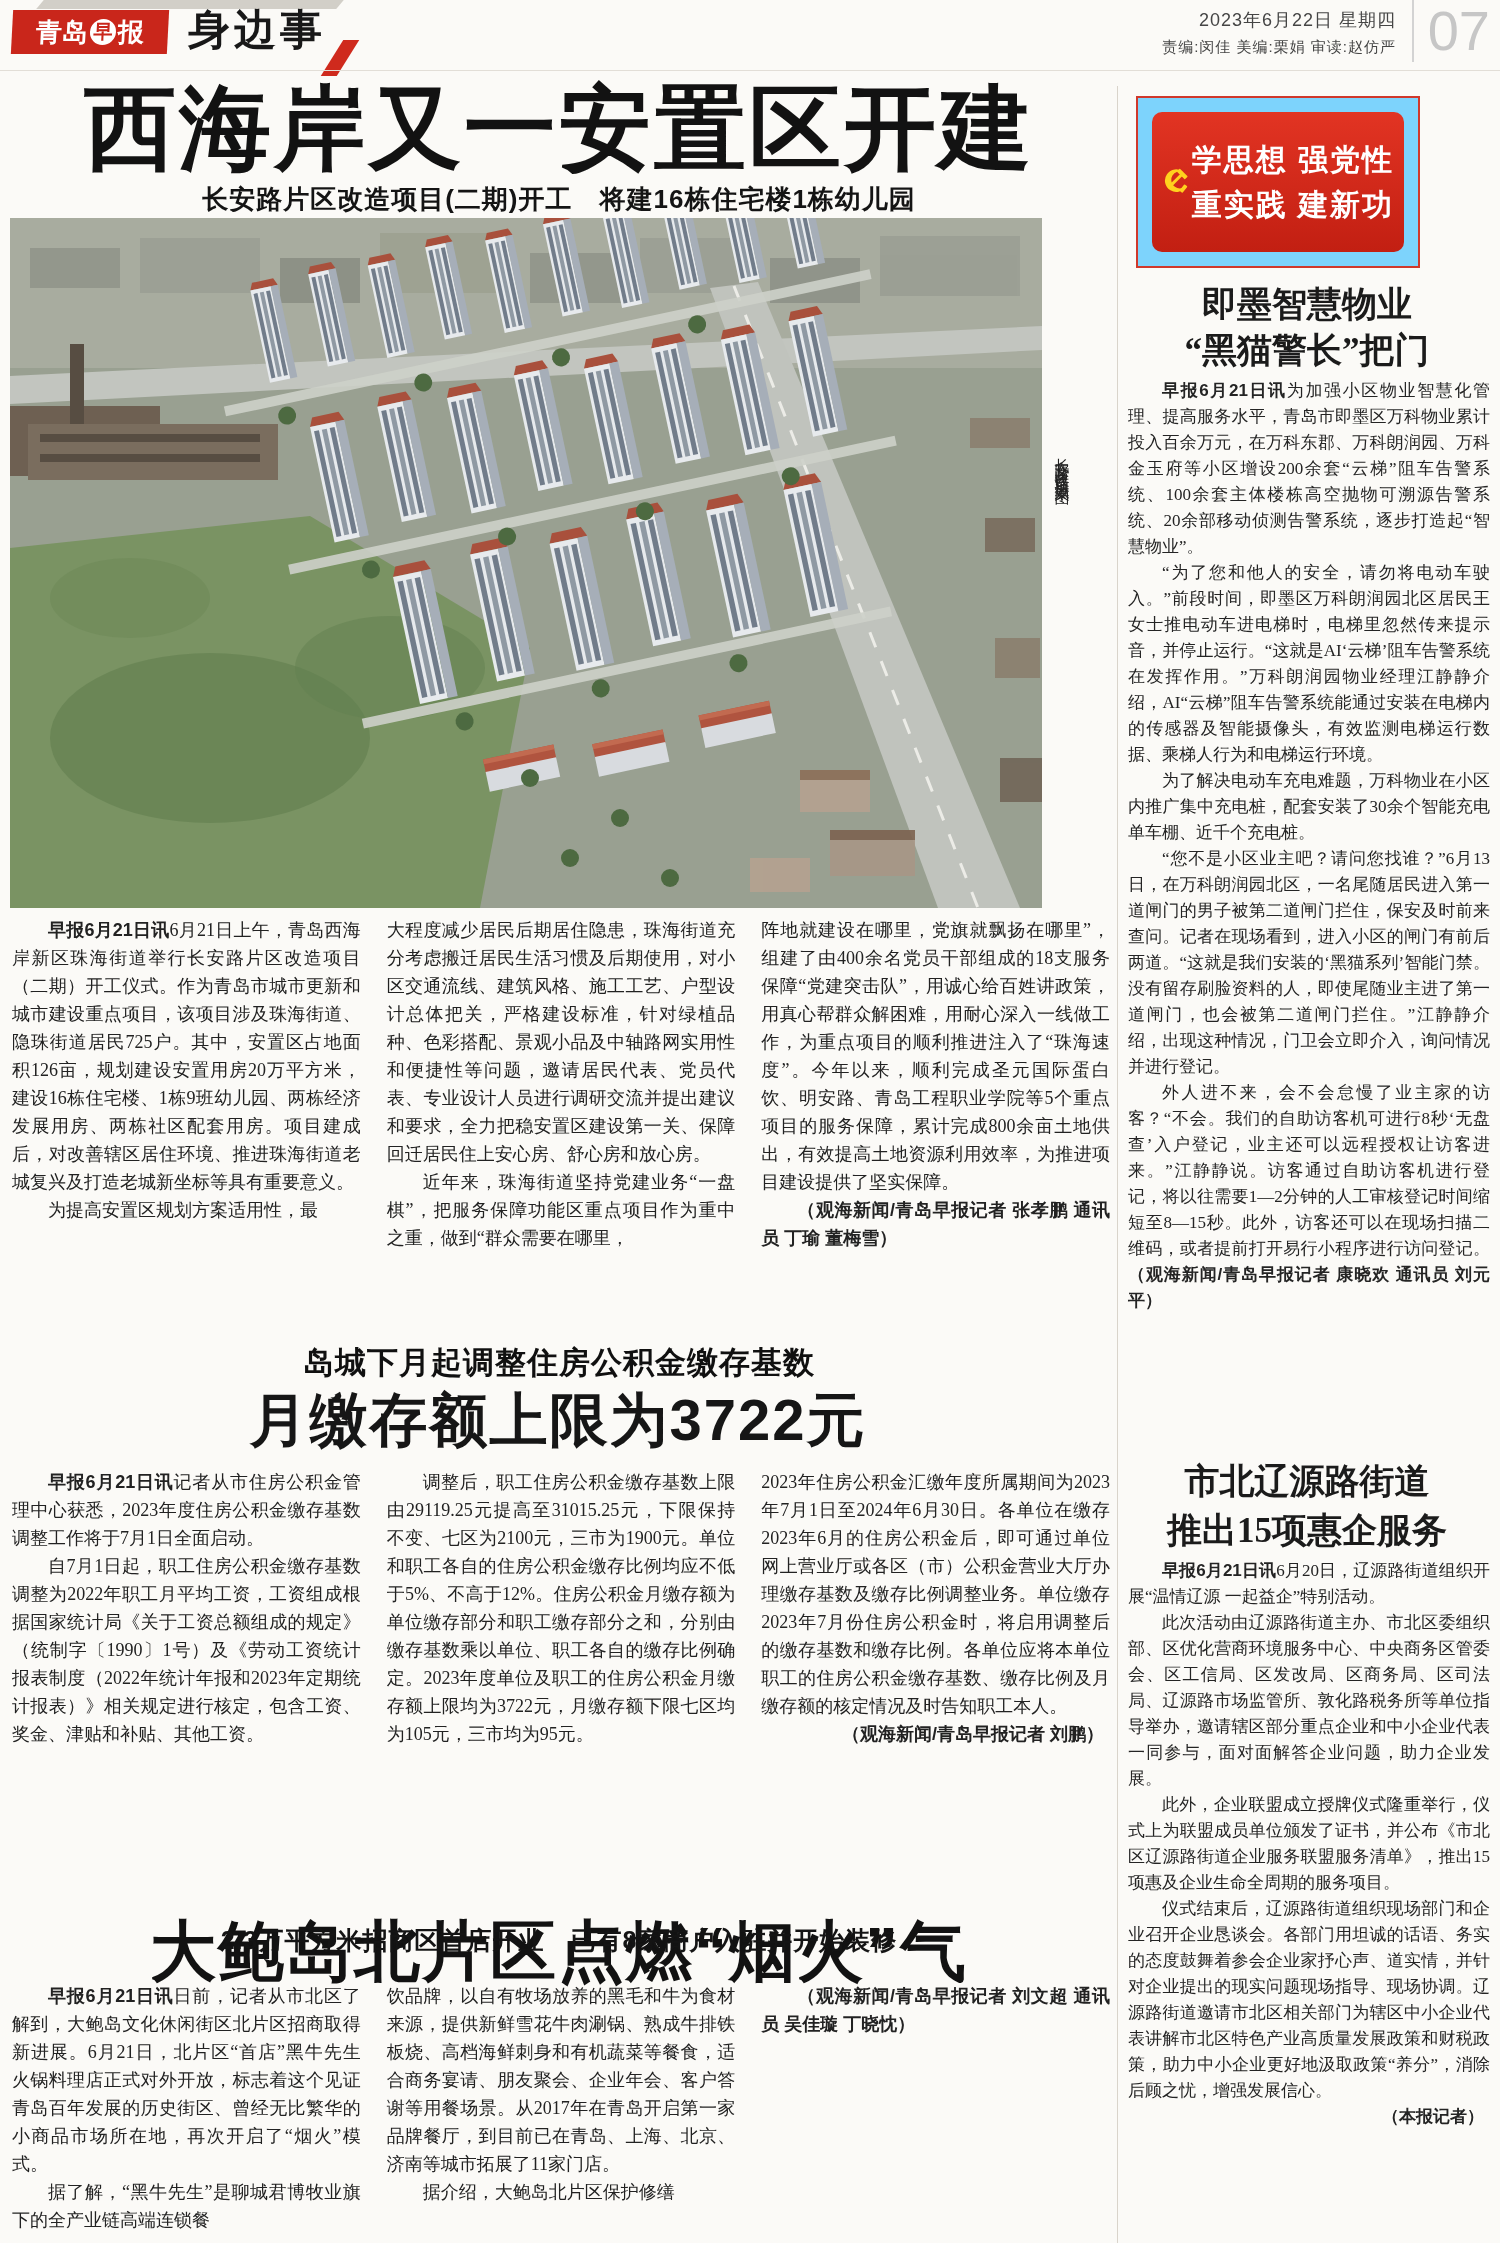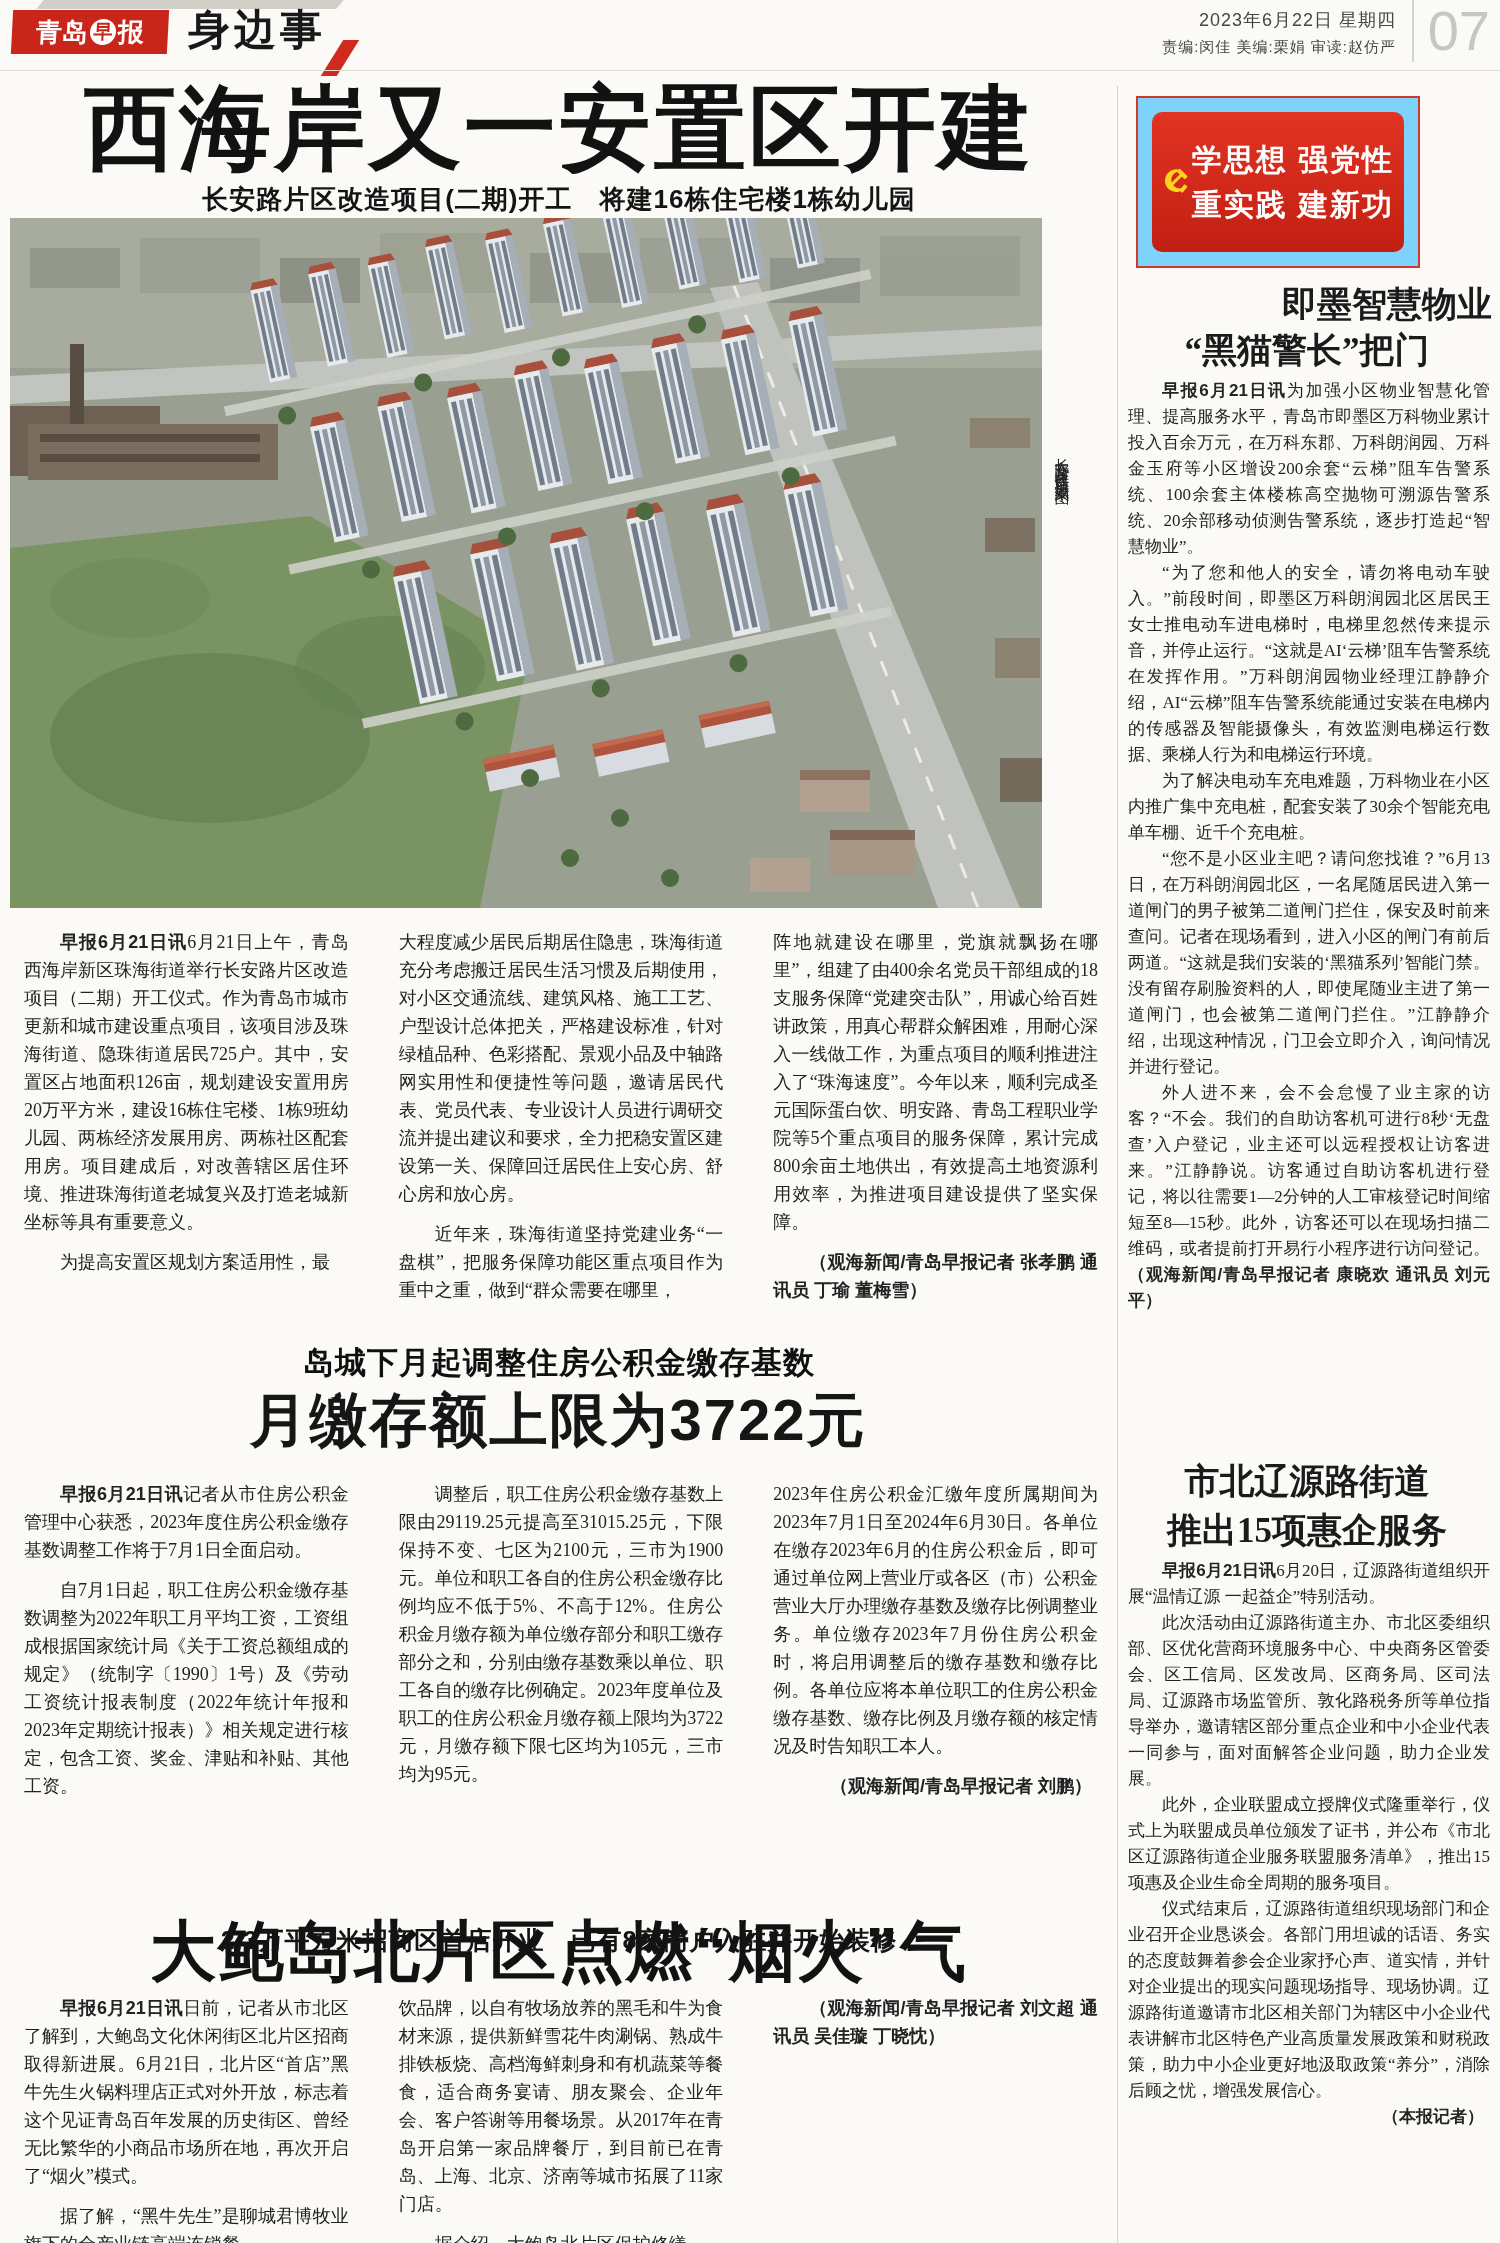--- a/index.html
+++ b/index.html
@@ -29,21 +29,21 @@
                  font-size:92px;line-height:1.05;font-weight:900;color:#121212;letter-spacing:3px;}
   .main-subhead{position:absolute;left:10px;top:182px;width:1098px;text-align:center;
                 font-size:26px;font-weight:700;color:#141414;letter-spacing:1px;}
   .photo{position:absolute;left:10px;top:218px;width:1032px;height:690px;overflow:hidden;background:#99a091;}
   .photo svg{display:block;width:100%;height:100%;}
   .vcap{position:absolute;left:1052px;top:446px;height:250px;writing-mode:vertical-rl;
         font-size:15px;color:#222;letter-spacing:3px;}
 
   .colwrap{position:absolute;display:flex;gap:26px;}
   .col{flex:1;min-width:0;}
-  .bodytext p{margin:12px;text-indent:2em;text-align:justify;font-size:18px;line-height:28px;color:#222;}
+  .bodytext p{margin:0;text-indent:2em;text-align:justify;font-size:18px;line-height:28px;color:#222;}
   .bodytext p.noindent{text-indent:0;}
   .lead{font-weight:700;font-family:"Liberation Sans","DejaVu Sans",sans-serif;}
   .byline{font-weight:700;font-family:"Liberation Sans","DejaVu Sans",sans-serif;}
   .byline-right{text-align:right !important;padding-right:6px;}
 
   .main-cols{left:12px;top:916px;width:1098px;}
 
   
   .fund-kicker{position:absolute;left:10px;top:1342px;width:1098px;text-align:center;
                font-size:31px;font-weight:700;color:#101010;letter-spacing:1px;}
@@ -317,21 +317,21 @@
         </g>
       </svg>
       <div class="badge-text sans">
         <div>学思想  强党性</div>
         <div>重实践  建新功</div>
       </div>
     </div>
   </div>
 
   <h3 class="sb-title" style="top:282px;">
-    <span style="display:block;text-align:right;">即墨智慧物业</span>
+    <span style="display:block;">即墨智慧物业</span>
     <span style="display:block;">“黑猫警长”把门</span>
   </h3>
   <div class="sb-body" style="top:378px;">
     <p><strong class="lead">早报6月21日讯</strong><span>为加强小区物业智慧化管理、提高服务水平，青岛市即墨区万科物业累计投入百余万元，在万科东郡、万科朗润园、万科金玉府等小区增设200余套“云梯”阻车告警系统、100余套主体楼栋高空抛物可溯源告警系统、20余部移动侦测告警系统，逐步打造起“智慧物业”。</span></p>
     <p><span>“为了您和他人的安全，请勿将电动车驶入。”前段时间，即墨区万科朗润园北区居民王女士推电动车进电梯时，电梯里忽然传来提示音，并停止运行。“这就是AI‘云梯’阻车告警系统在发挥作用。”万科朗润园物业经理江静静介绍，AI“云梯”阻车告警系统能通过安装在电梯内的传感器及智能摄像头，有效监测电梯运行数据、乘梯人行为和电梯运行环境。</span></p>
     <p><span>为了解决电动车充电难题，万科物业在小区内推广集中充电桩，配套安装了30余个智能充电单车棚、近千个充电桩。</span></p>
     <p><span>“您不是小区业主吧？请问您找谁？”6月13日，在万科朗润园北区，一名尾随居民进入第一道闸门的男子被第二道闸门拦住，保安及时前来查问。记者在现场看到，进入小区的闸门有前后两道。“这就是我们安装的‘黑猫系列’智能门禁。没有留存刷脸资料的人，即使尾随业主进了第一道闸门，也会被第二道闸门拦住。”江静静介绍，出现这种情况，门卫会立即介入，询问情况并进行登记。</span></p>
     <p><span>外人进不来，会不会怠慢了业主家的访客？“不会。我们的自助访客机可进行8秒‘无盘查’入户登记，业主还可以远程授权让访客进来。”江静静说。访客通过自助访客机进行登记，将以往需要1—2分钟的人工审核登记时间缩短至8—15秒。此外，访客还可以在现场扫描二维码，或者提前打开易行小程序进行访问登记。</span><strong class="byline">（观海新闻/青岛早报记者 康晓欢 通讯员 刘元平）</strong></p>
   </div>
 

